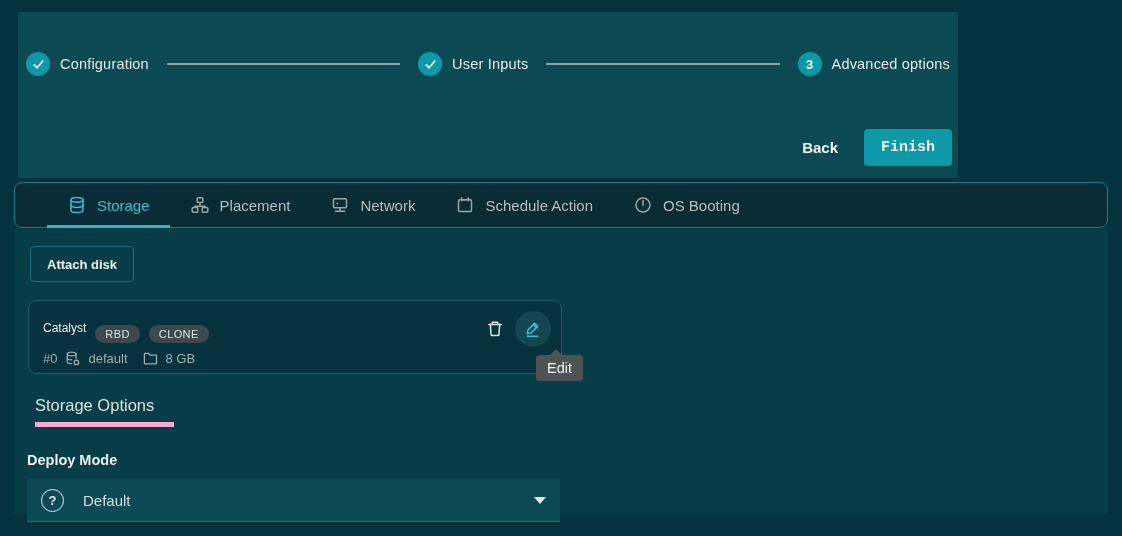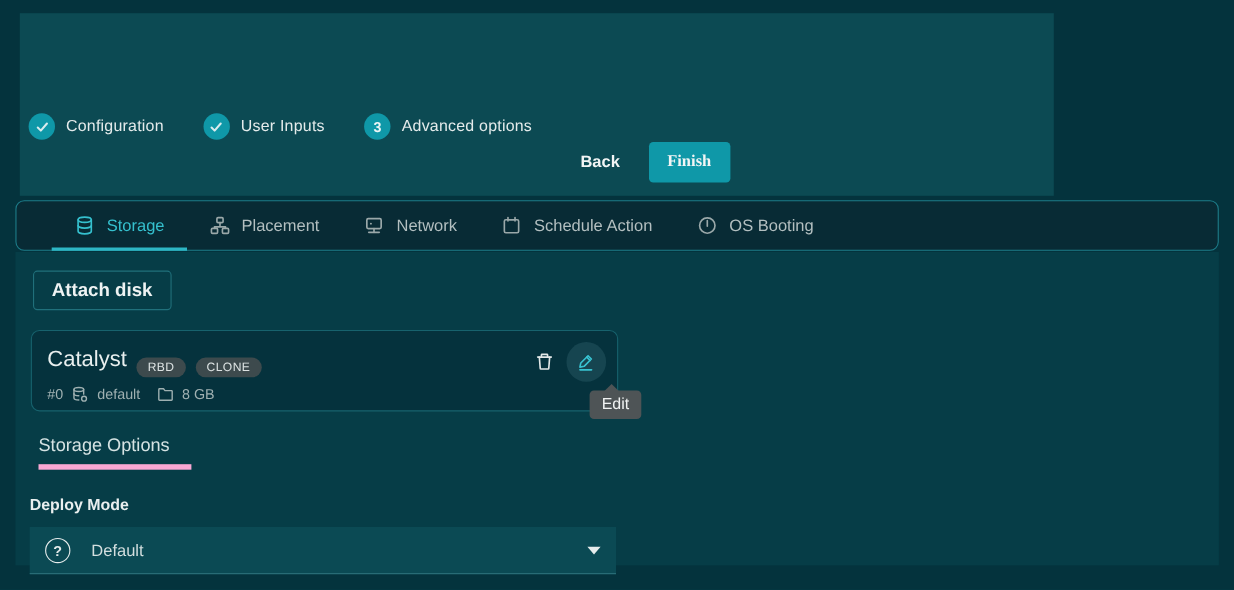--- a/index.html
+++ b/index.html
@@ -7,21 +7,21 @@
     width:1122px;height:536px;position:relative;overflow:hidden;
     background:#04333d;
     font-family:"Liberation Sans","DejaVu Sans",sans-serif;
     -webkit-font-smoothing:antialiased;
   }
   svg{display:block;}
 
   
   .top-panel{
     position:absolute;left:18px;top:12px;width:940px;height:166px;
-    background:#0c4a53;display:flex;flex-direction:row;box-sizing:border-box;gap:20px;
+    background:#0c4a53;display:flex;flex-direction:column;box-sizing:border-box;
   }
   .stepper{display:flex;align-items:center;padding:40px 8px 0 8px;}
   .step{display:flex;align-items:center;gap:10px;flex:none;}
   .step-circle{
     width:24px;height:24px;border-radius:50%;background:#0f98a8;
     display:flex;align-items:center;justify-content:center;flex:none;
   }
   .step-number{color:#eef6f6;font-size:13px;font-weight:bold;}
   .step-label{color:#e4ebeb;font-size:14.5px;letter-spacing:.2px;white-space:nowrap;}
   .connector{flex:1;height:2px;background:#91a0a1;margin:0 18px;}
@@ -30,21 +30,21 @@
     gap:10px;padding:0 6px 12px 0;
   }
   .btn-back{
     background:transparent;border:none;color:#f2f5f5;font-weight:bold;
     font-size:15px;padding:10px 16px;cursor:pointer;
     font-family:inherit;
   }
   .btn-finish{
     background:#0f98a8;border:none;color:#f2f5f5;font-weight:bold;
     font-size:15px;padding:10px 17px;border-radius:4px;cursor:pointer;
-    font-family:Liberation Serif, serif;
+    font-family:Liberation Mono, monospace;
   }
 
   
   .tab-bar{
     position:absolute;left:14px;top:182px;width:1094px;height:46px;
     background:#082b35;border:1px solid #1d7c89;border-radius:8px;
     display:flex;align-items:stretch;padding-left:32px;box-sizing:border-box;
   }
   .tab{
     display:flex;align-items:center;gap:10px;padding:0 20px;
@@ -58,31 +58,31 @@
   }
 
   
   .content{
     position:absolute;left:14px;top:229px;width:1094px;height:285px;
     background:#063d47;box-sizing:border-box;
   }
   .attach-btn{
     display:block;margin:17px 0 0 16px;height:36px;padding:0 16px;
     background:transparent;border:1px solid #20707b;border-radius:4px;
-    color:#eef3f3;font-weight:bold;font-size:17px;cursor:pointer;
+    color:#eef3f3;font-weight:bold;font-size:13px;cursor:pointer;
     font-family:inherit;
   }
 
   .disk-card{
     position:relative;margin:18px 0 0 14px;width:534px;height:74px;
     box-sizing:border-box;border:1px solid #17626d;border-radius:8px;
     background:#05323d;padding:11px 14px;
   }
   .disk-title-row{display:flex;align-items:center;gap:9px;}
-  .disk-name{color:#e9efef;font-size:20px;}
+  .disk-name{color:#e9efef;font-size:12px;}
   .badge{
     background:#3d4a4d;color:#dce2e2;font-size:11px;padding:3px 10px;
     border-radius:10px;letter-spacing:.4px;white-space:nowrap;margin-top:13px;
   }
   .disk-meta{
     display:flex;align-items:center;gap:7px;margin-top:7px;
     color:#9fb0b1;font-size:13px;
   }
   .disk-meta .meta-icon{color:#9fb0b1;}
   .disk-actions{position:absolute;right:10px;top:10px;display:flex;align-items:center;gap:2px;}

